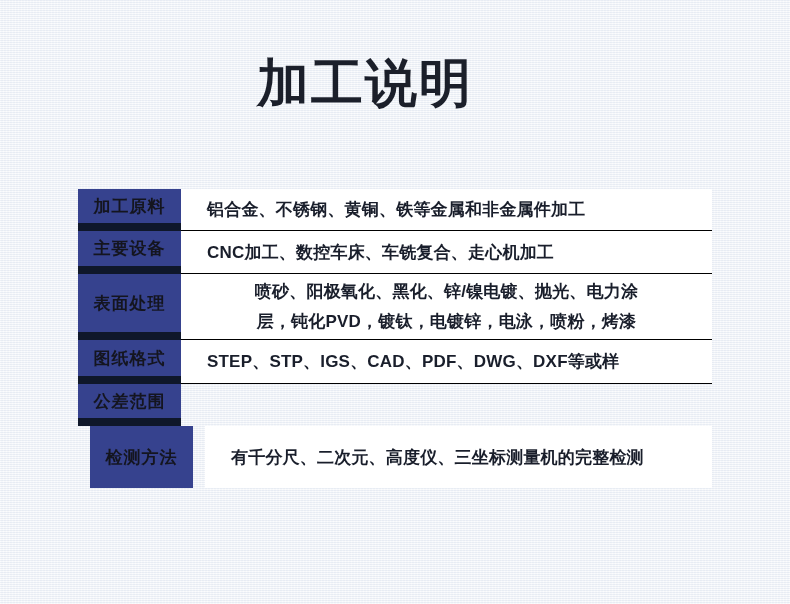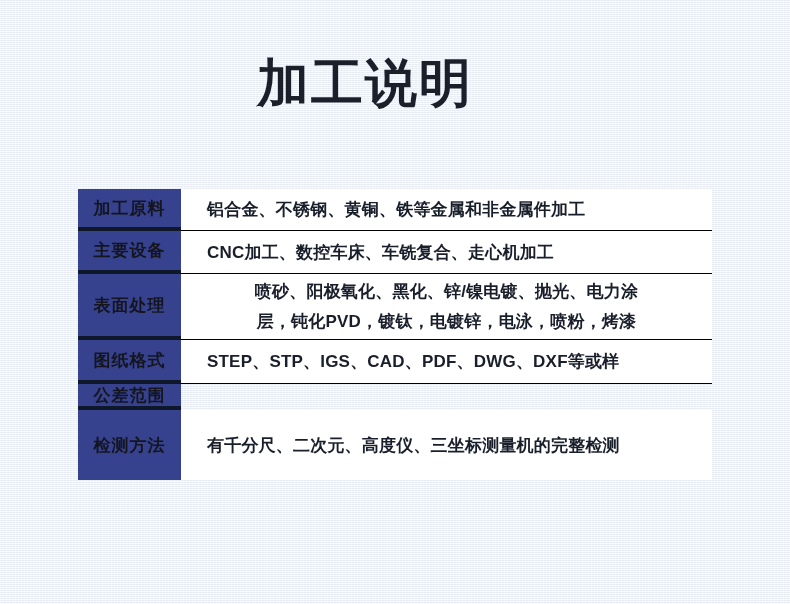--- a/index.html
+++ b/index.html
@@ -59,21 +59,21 @@
     min-width: 103px;
     background: #36428e;
     color: #14151f;
     font-size: 17px;
     font-weight: bold;
     display: flex;
     align-items: center;
     justify-content: center;
     letter-spacing: 1px;
     box-sizing: border-box;
-    border-bottom: 4px solid #0f172a;
+    border-bottom: 8px solid #0f172a;
   }
   .spec-row:last-child .row-label {
     border-bottom: none;
   }
   .row-value {
     flex: 1;
     background: #ffffff;
     color: #191e2b;
     font-size: 17px;
     font-weight: bold;
@@ -86,22 +86,22 @@
   }
   .spec-row:last-child .row-value {
     border-bottom: none;
   }
 
   
   .r1 .row-label, .r1 .row-value { height: 42px; }
   .r2 .row-label, .r2 .row-value { height: 66px; }
   .r3 .row-label, .r3 .row-value { height: 43px; }
   .r4 .row-label, .r4 .row-value { height: 44px; }
-  .r5 .row-label, .r5 .row-value { height: 26px; }
-  .r6 .row-label, .r6 .row-value { height: 70px; }
+  .r5 .row-label, .r5 .row-value { height: 42px; }
+  .r6 .row-label, .r6 .row-value { height: 62px; margin-left: 12px; }
 
   .row-value.multiline {
     display: block;
     text-align: center;
     padding: 0 18px 0 18px;
     line-height: 30px;
     padding-top: 3px;
   }
   .row-value.multiline .ln {
     display: block;

